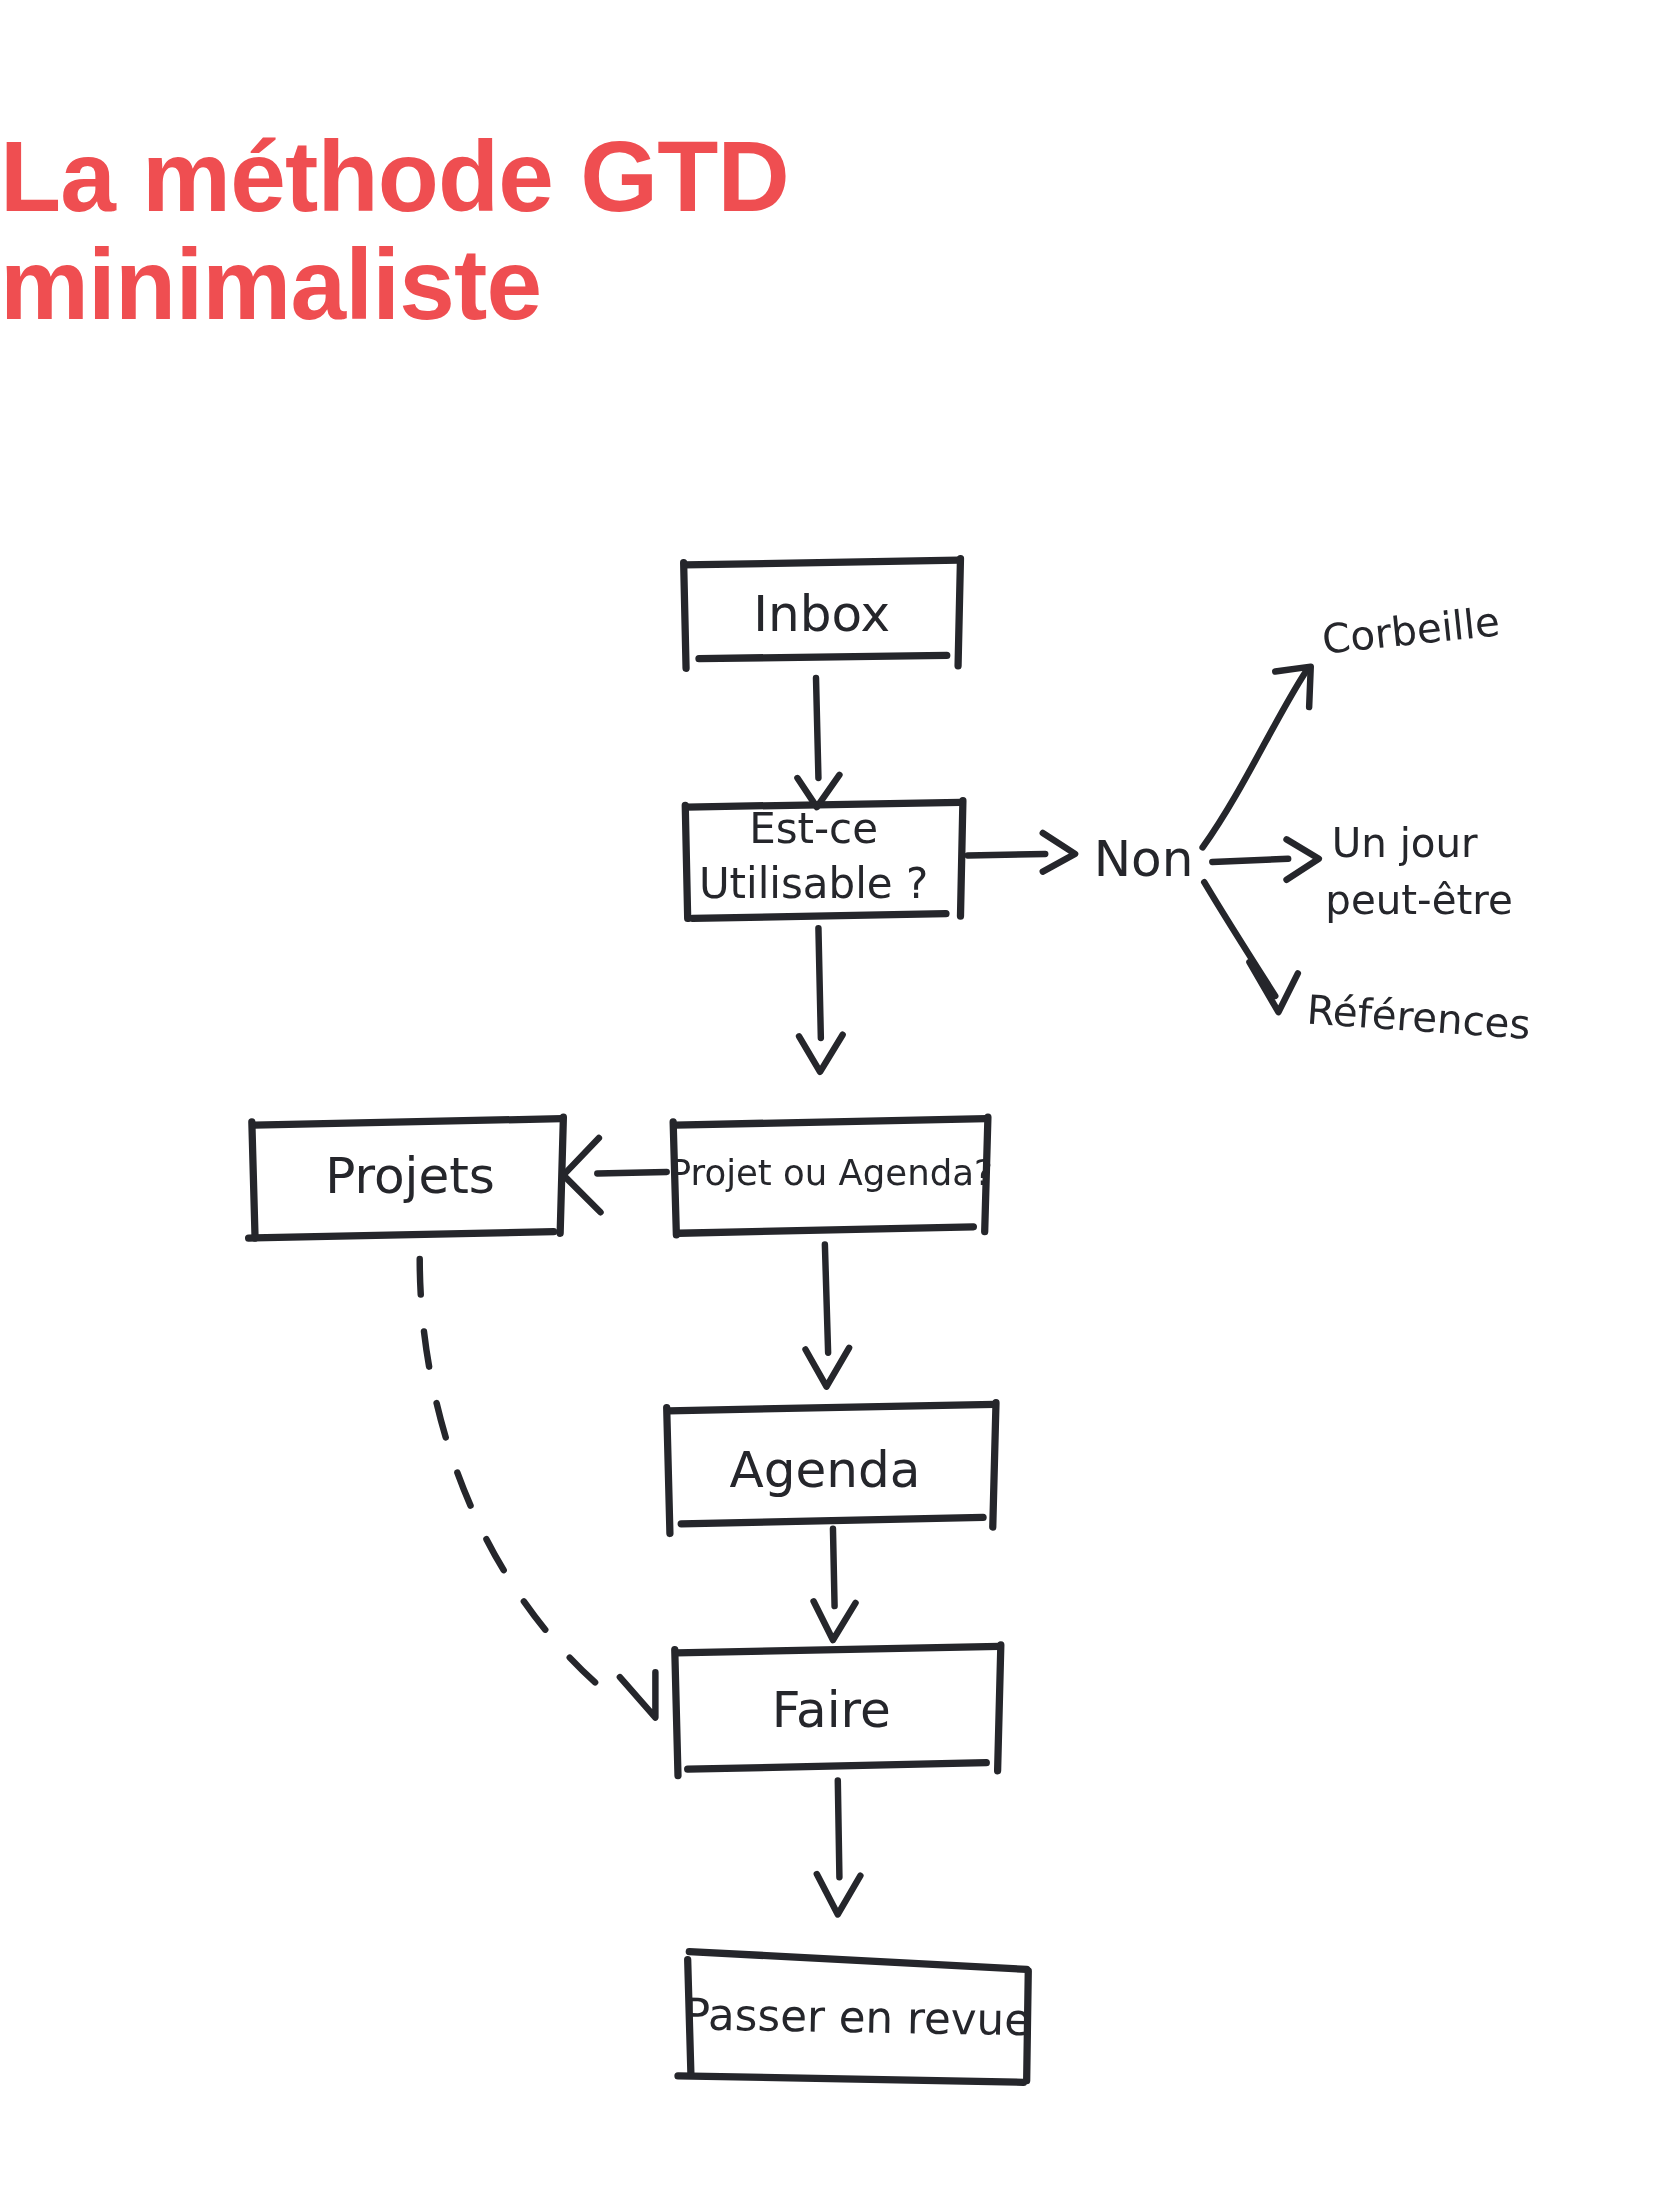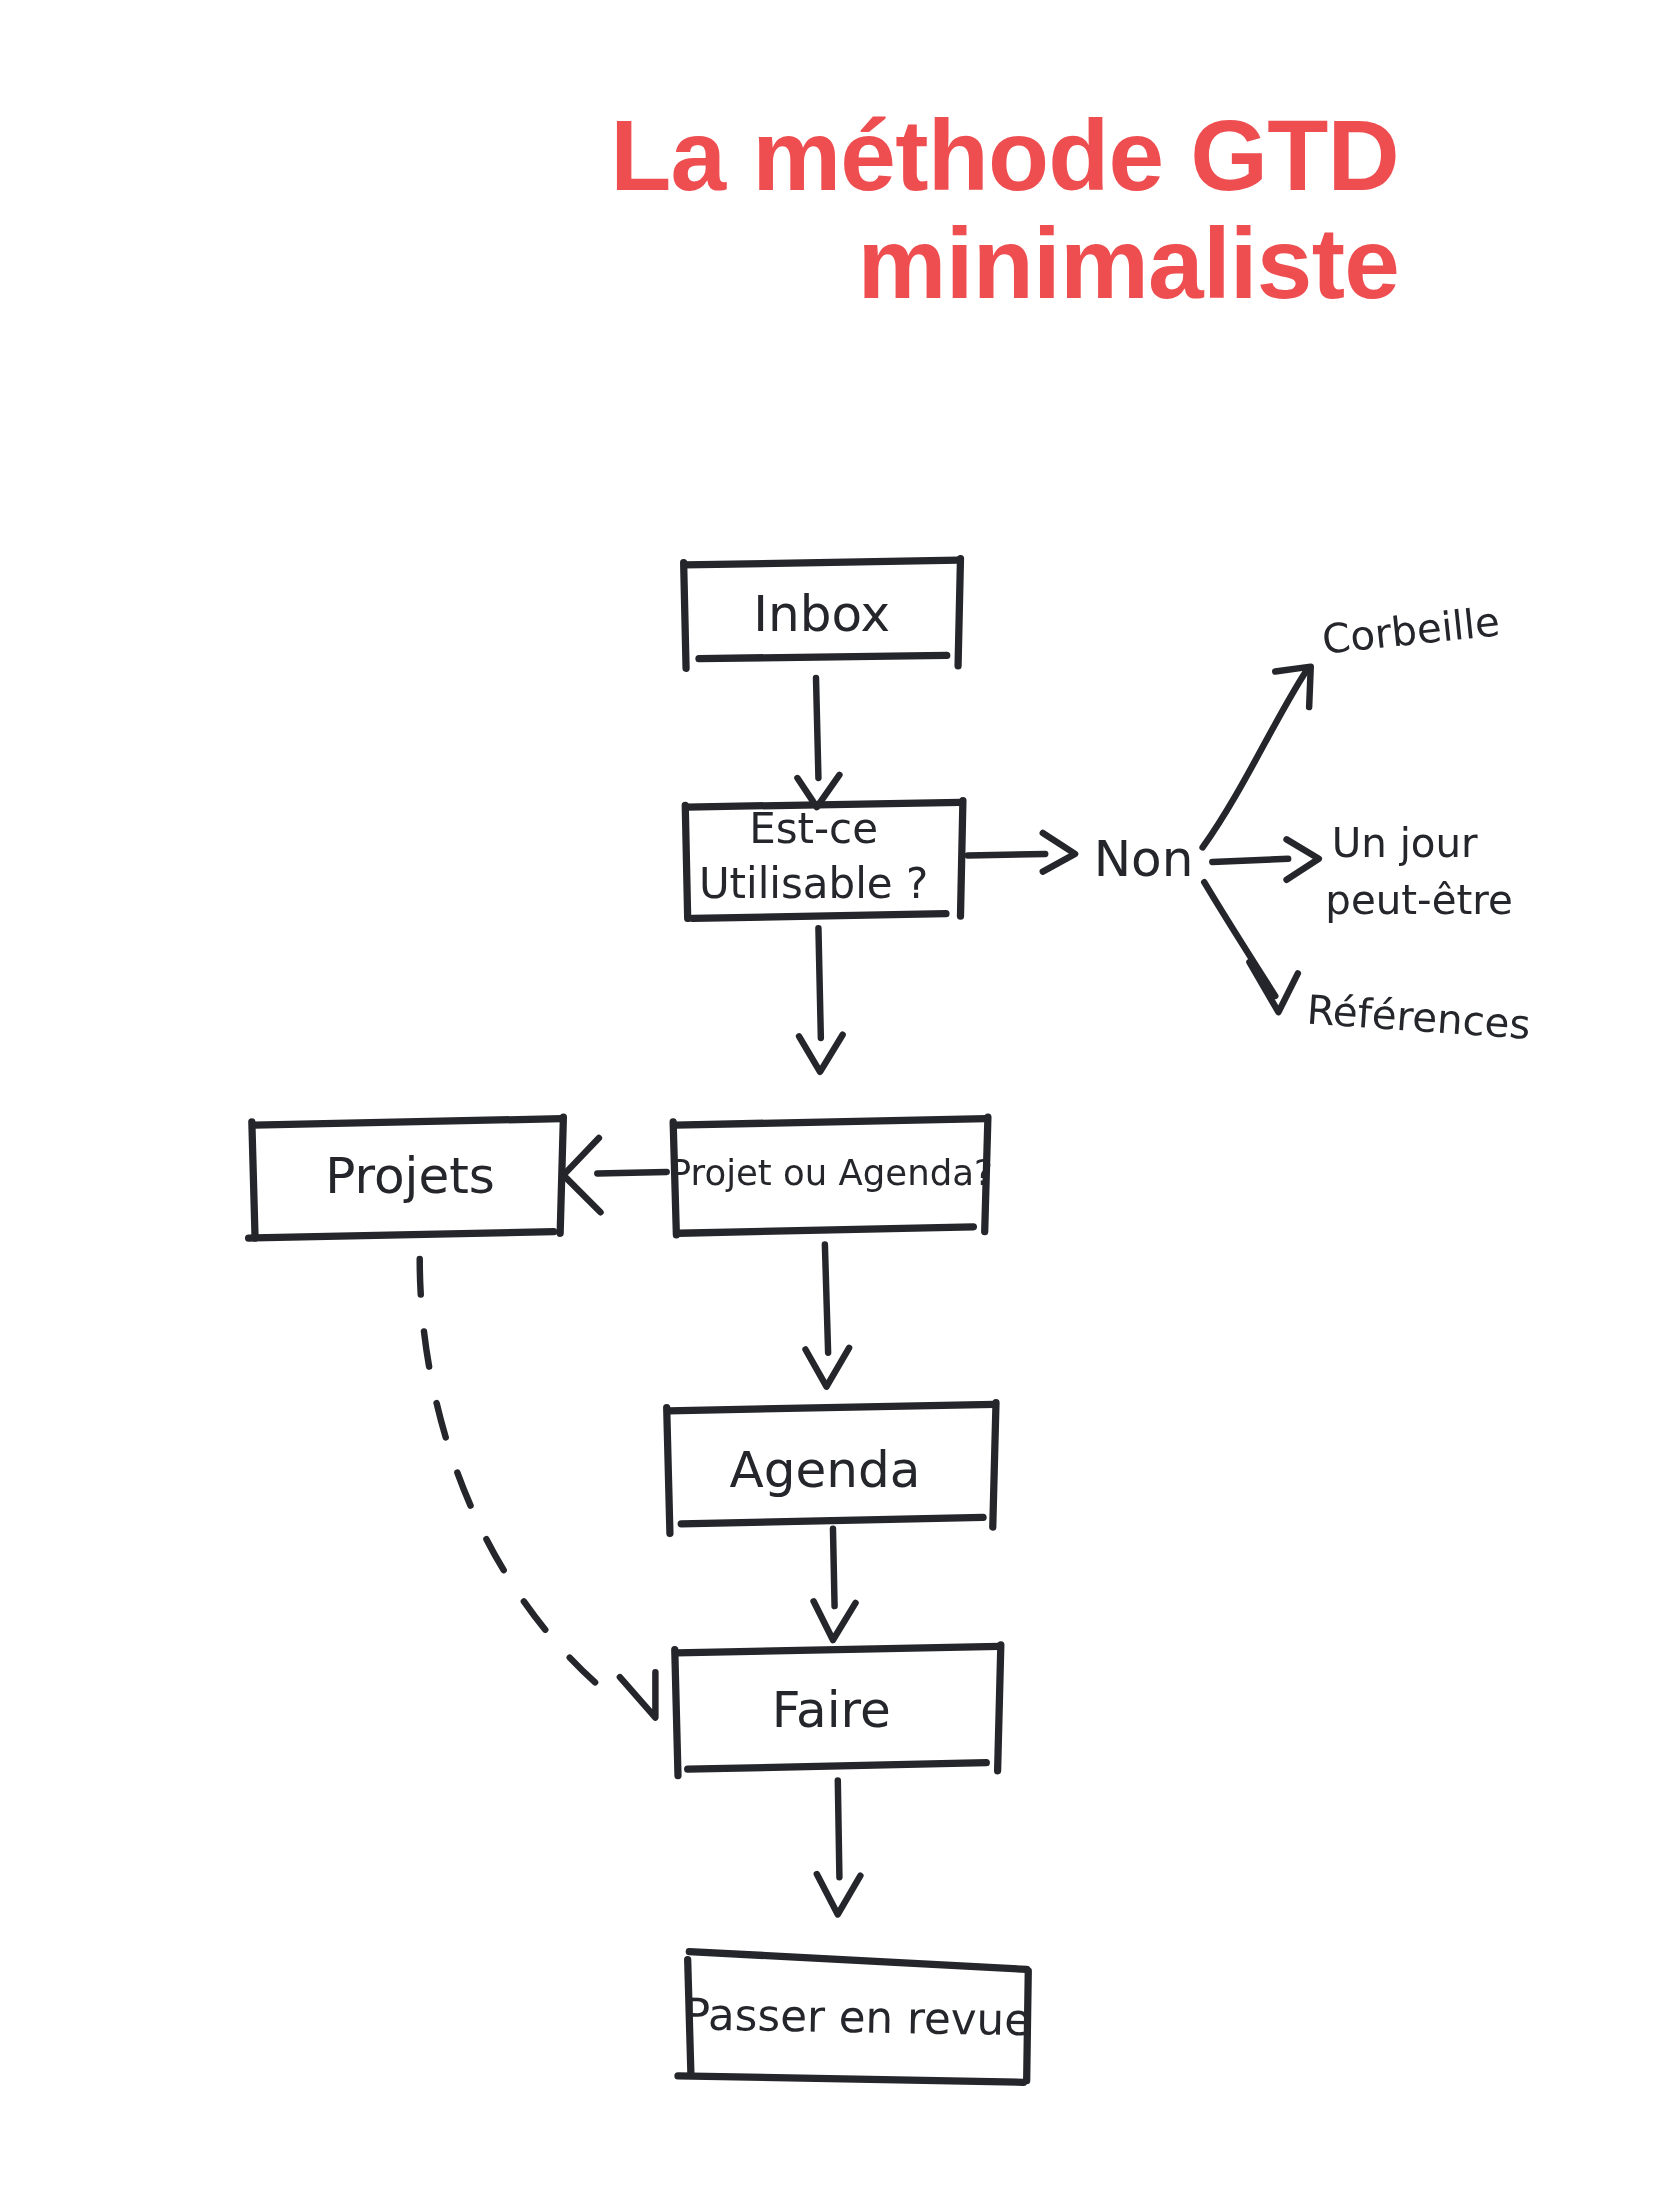--- a/index.html
+++ b/index.html
@@ -17,23 +17,23 @@
   #page {
     position: absolute;
     left: 0; top: 0;
     width: 1653px;
     height: 2205px;
     background: #ffffff;
   }
   .title-block {
     position: absolute;
     left: 0;
-    top: 101px;
+    top: 122px;
     width: 1399px;
-    text-align: right;
+    text-align: left;
     line-height: 1.08;
   }
   .title-line {
     display: block;
     font-family: "Liberation Sans", sans-serif;
     font-weight: bold;
     font-size: 100px;
     letter-spacing: -0.8px;
     color: #ef4e51;
   }

